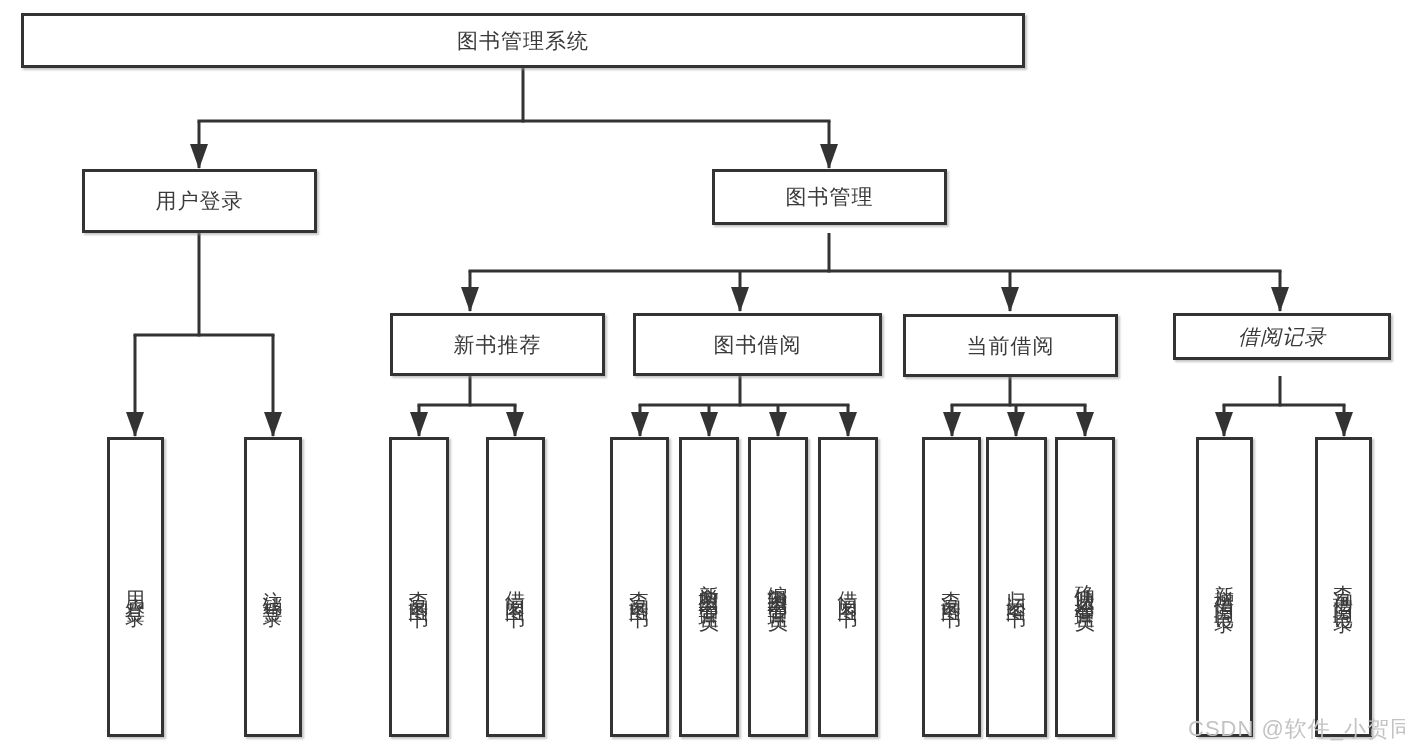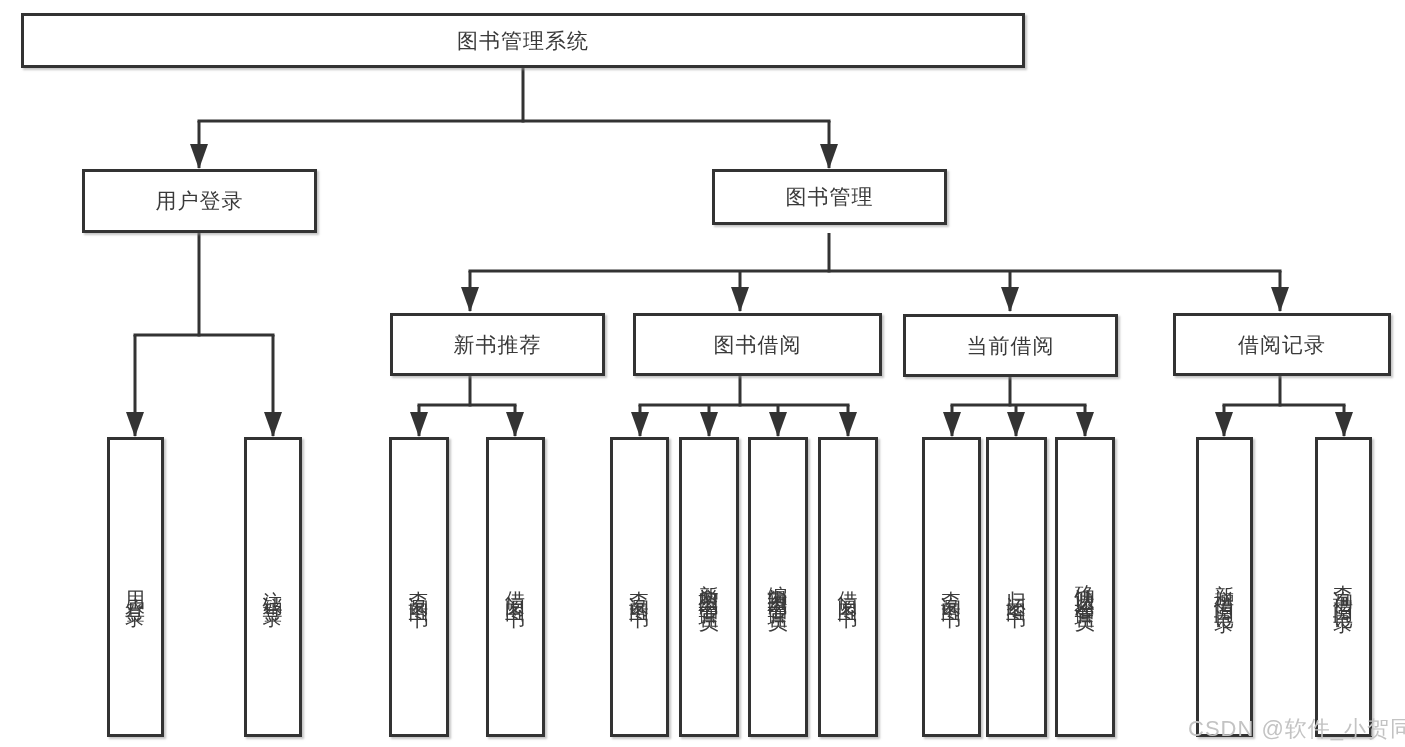--- a/index.html
+++ b/index.html
@@ -110,21 +110,21 @@
 
   <div class="node box-h" style="left:346px; top:313px; width:215px; height:63px;margin-left:44px;">
     <span>新书推荐</span>
   </div>
   <div class="node box-h" style="left:633px; top:313px; width:249px; height:63px;">
     <span>图书借阅</span>
   </div>
   <div class="node box-h" style="left:903px; top:314px; width:215px; height:63px;">
     <span>当前借阅</span>
   </div>
-  <div class="node box-h" style="left:1173px; top:313px; width:218px; height:63px;">
+  <div class="node box-h" style="left:1173px; top:313px; width:218px; height:47px;font-style:italic;">
     <span>借阅记录</span>
   </div>
 
   <div class="node box-v" style="left:107px; top:437px; width:57px; height:300px;">
     <span>用户登录</span>
   </div>
   <div class="node box-v" style="left:244px; top:437px; width:58px; height:300px;">
     <span>注销登录</span>
   </div>
 

